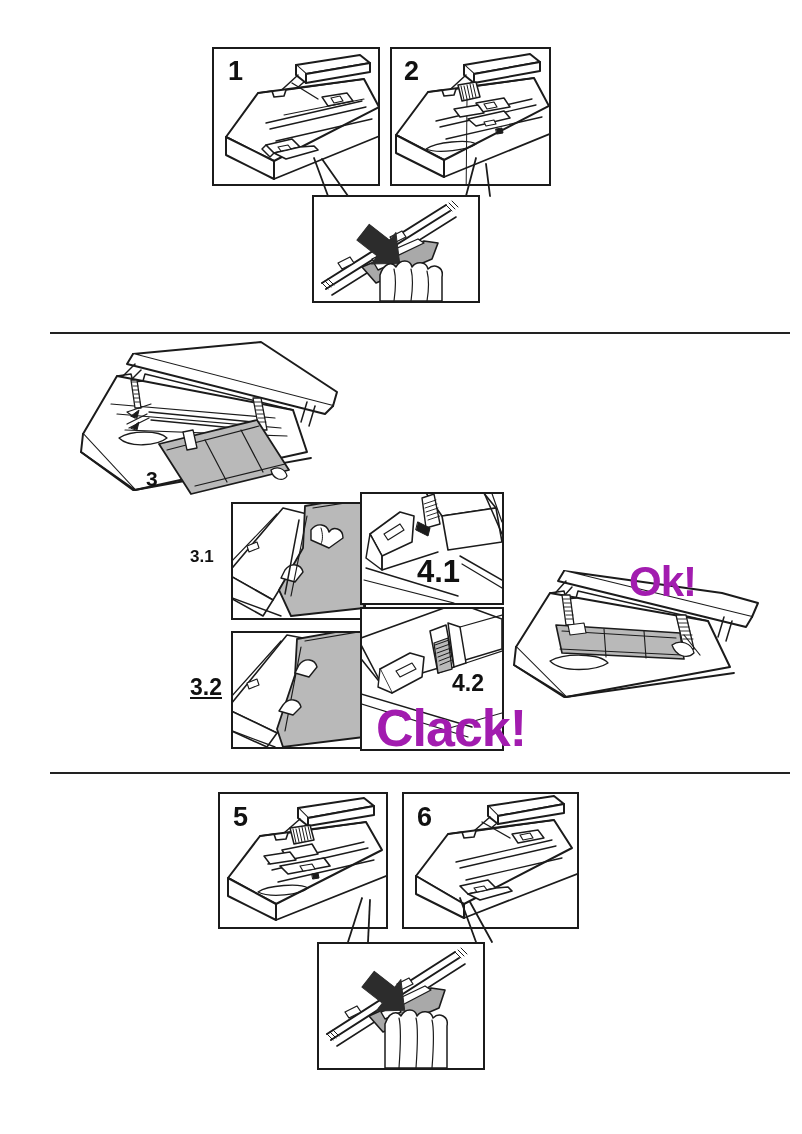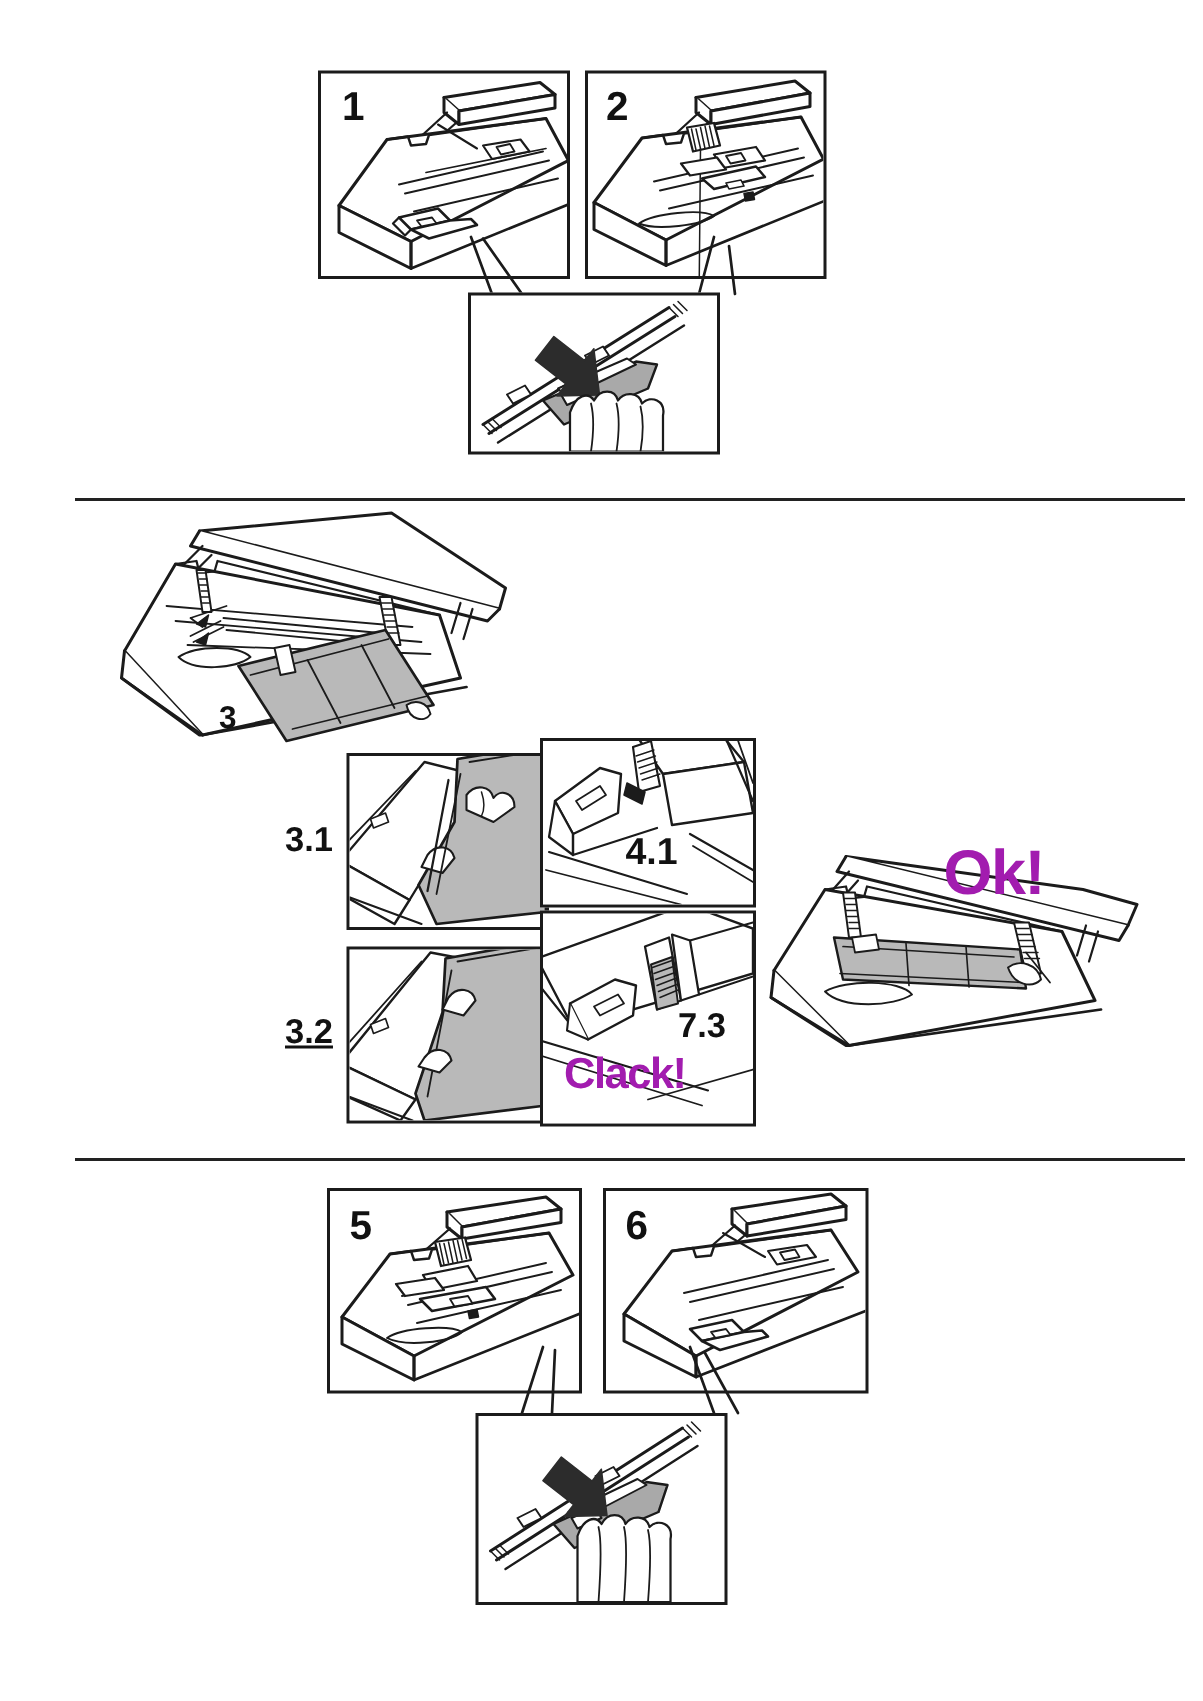--- a/index.html
+++ b/index.html
@@ -269,21 +269,21 @@
         <path d="M88 24 C 90 30, 90 36, 88 40" stroke-width="1"></path>
         <path d="M52 66 C 58 58, 68 60, 70 68 L 62 78 L 48 74 Z" fill="#ffffff" stroke-width="1.4"></path>
 
         <path d="M66 16 L52 90" stroke-width="1.5"></path>
         <path d="M74 12 L58 92" stroke-width="1.2"></path>
 
         <path d="M-6 92 L48 112" stroke-width="1.4"></path>
       </g>
     </svg>
   </div>
-  <div class="panel-label" style="left:190px; top:548px; font-size:23px;">3.1</div>
+  <div class="panel-label" style="left:190px; top:548px; font-size:17px;">3.1</div>
 
   <div class="panel" style="left:231px; top:631px; width:135px; height:118px;">
     <svg width="131" height="114" viewBox="0 0 131 114">
       <g fill="none" stroke="#1b1b1b" stroke-width="1.4" stroke-linejoin="round" stroke-linecap="round">
         <rect x="0" y="0" width="131" height="114" fill="#ffffff" stroke="none"></rect>
         <path d="M-6 76 L54 2 L96 10 L44 100 Z" fill="#ffffff" stroke-width="1.6"></path>
         <path d="M-6 76 L-6 96 L34 114 L44 100 Z" fill="#ffffff" stroke-width="1.6"></path>
         <path d="M-2 64 L48 8" stroke-width="1.2"></path>
         <path d="M14 50 L24 46 L26 52 L16 56 Z" fill="#ffffff" stroke-width="1.1"></path>
 
@@ -326,21 +326,21 @@
         <path d="M8 40 L38 18 L52 22 L50 48 L20 62 Z" fill="#ffffff" stroke-width="1.6"></path>
         <path d="M8 40 L4 64 L20 76 L20 62 Z" fill="#ffffff" stroke-width="1.5"></path>
         <path d="M20 62 L20 76 L76 58" stroke-width="1.5"></path>
         <path d="M22 40 L38 30 L42 36 L26 46 Z" fill="#ffffff" stroke-width="1.2"></path>
 
         <path d="M4 74 L96 102" stroke-width="1.4"></path>
         <path d="M2 86 L92 109" stroke-width="1.2"></path>
       </g>
     </svg>
   </div>
-  <div class="panel-label" style="left:417px; top:556px; font-size:25px;">4.1</div>
+  <div class="panel-label" style="left:417px; top:556px; font-size:31px;">4.1</div>
 
   <div class="panel" style="left:360px; top:607px; width:144px; height:144px;">
     <svg width="140" height="140" viewBox="0 0 140 140">
       <g fill="none" stroke="#1b1b1b" stroke-width="1.4" stroke-linejoin="round" stroke-linecap="round">
         <rect x="0" y="0" width="140" height="140" fill="#ffffff" stroke="none"></rect>
 
         <path d="M-4 30 L96 -6 L140 10 L140 40 L20 76 Z" fill="#ffffff" stroke-width="1.6"></path>
         <path d="M-4 30 L-4 46 L20 76" stroke-width="1.5"></path>
 
         <path d="M68 22 L84 16 L92 58 L76 64 Z" fill="#ffffff" stroke-width="1.5"></path>
@@ -361,22 +361,22 @@
         <path d="M18 60 L48 44 L62 48 L60 68 L30 84 Z" fill="#ffffff" stroke-width="1.6"></path>
         <path d="M18 60 L16 78 L30 84" fill="#ffffff" stroke-width="1.4"></path>
         <path d="M34 62 L50 54 L54 60 L38 68 Z" fill="#ffffff" stroke-width="1.2"></path>
 
         <path d="M-4 84 L110 118" stroke-width="1.4"></path>
         <path d="M-4 94 L106 128" stroke-width="1.2"></path>
         <path d="M70 124 L140 104" stroke-width="1.2"></path>
       </g>
     </svg>
   </div>
-  <div class="panel-label" style="left:452px; top:672px; font-size:23px;">7.3</div>
-  <div class="shout" style="left:376px; top:702px; font-size:29px;">Clack!</div>
+  <div class="panel-label" style="left:452px; top:672px; font-size:23px;">4.2</div>
+  <div class="shout" style="left:376px; top:702px; font-size:52px;">Clack!</div>
 
   <div class="free-illus" style="left:512px; top:555px; width:280px; height:145px;">
     <svg width="280" height="145" viewBox="0 0 280 145">
       <g fill="none" stroke="#1b1b1b" stroke-width="1.5" stroke-linejoin="round" stroke-linecap="round">
 
         <path d="M52 16 L210 38 L246 48 L240 62 Z" fill="#ffffff" stroke-width="2"></path>
         <path d="M52 16 L46 26 L234 72 L240 62" fill="#ffffff" stroke-width="2"></path>
 
         <path d="M54 26 L38 44" stroke-width="1.5"></path>
         <path d="M60 32 L44 50" stroke-width="1.5"></path>

